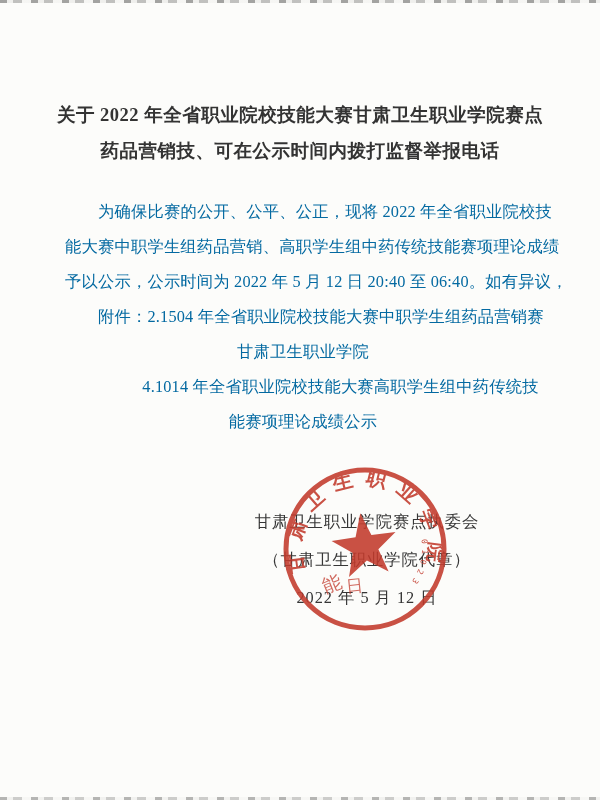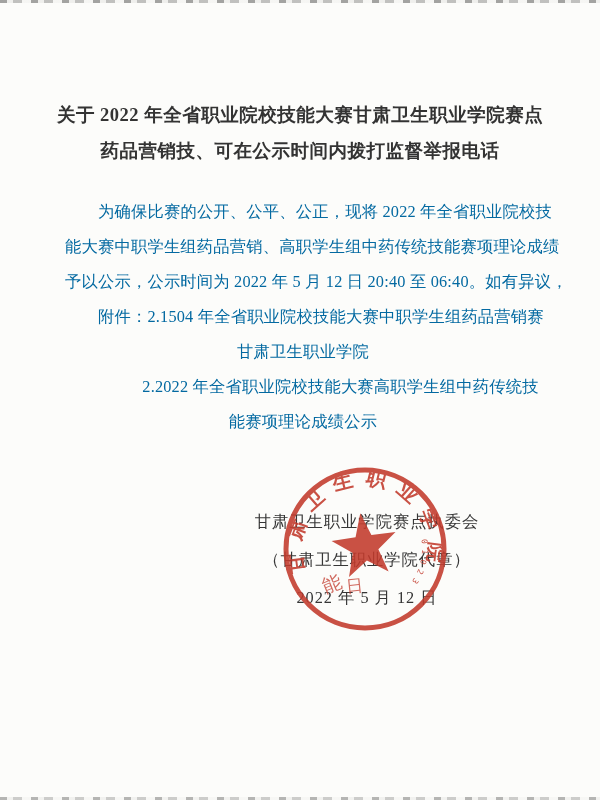--- a/index.html
+++ b/index.html
@@ -68,21 +68,21 @@
     <div class="line">关于 2022 年全省职业院校技能大赛甘肃卫生职业学院赛点</div>
     <div class="line">药品营销技、可在公示时间内拨打监督举报电话</div>
   </div>
 
   <div class="doc-body">
     <div class="line ind-2">为确保比赛的公开、公平、公正，现将 2022 年全省职业院校技</div>
     <div class="line">能大赛中职学生组药品营销、高职学生组中药传统技能赛项理论成绩</div>
     <div class="line">予以公示，公示时间为 2022 年 5 月 12 日 20:40 至 06:40。如有异议，</div>
     <div class="line ind-2">附件：2.1504 年全省职业院校技能大赛中职学生组药品营销赛</div>
     <div class="line">甘肃卫生职业学院</div>
-    <div class="line ind-att">2.2022 年全省职业院校技能大赛高职学生组中药传统技</div>
+    <div class="line ind-att">4.1014 年全省职业院校技能大赛高职学生组中药传统技</div>
     <div class="line">能赛项理论成绩公示</div>
   </div>
 
   <div class="signature">
     <div class="sig-line">甘肃卫生职业学院赛点执委会</div>
     <div class="sig-line">（甘肃卫生职业学院代章）</div>
     <div class="sig-line">2022 年 5 月 12 日</div>
   </div>
 
   <div class="seal">

